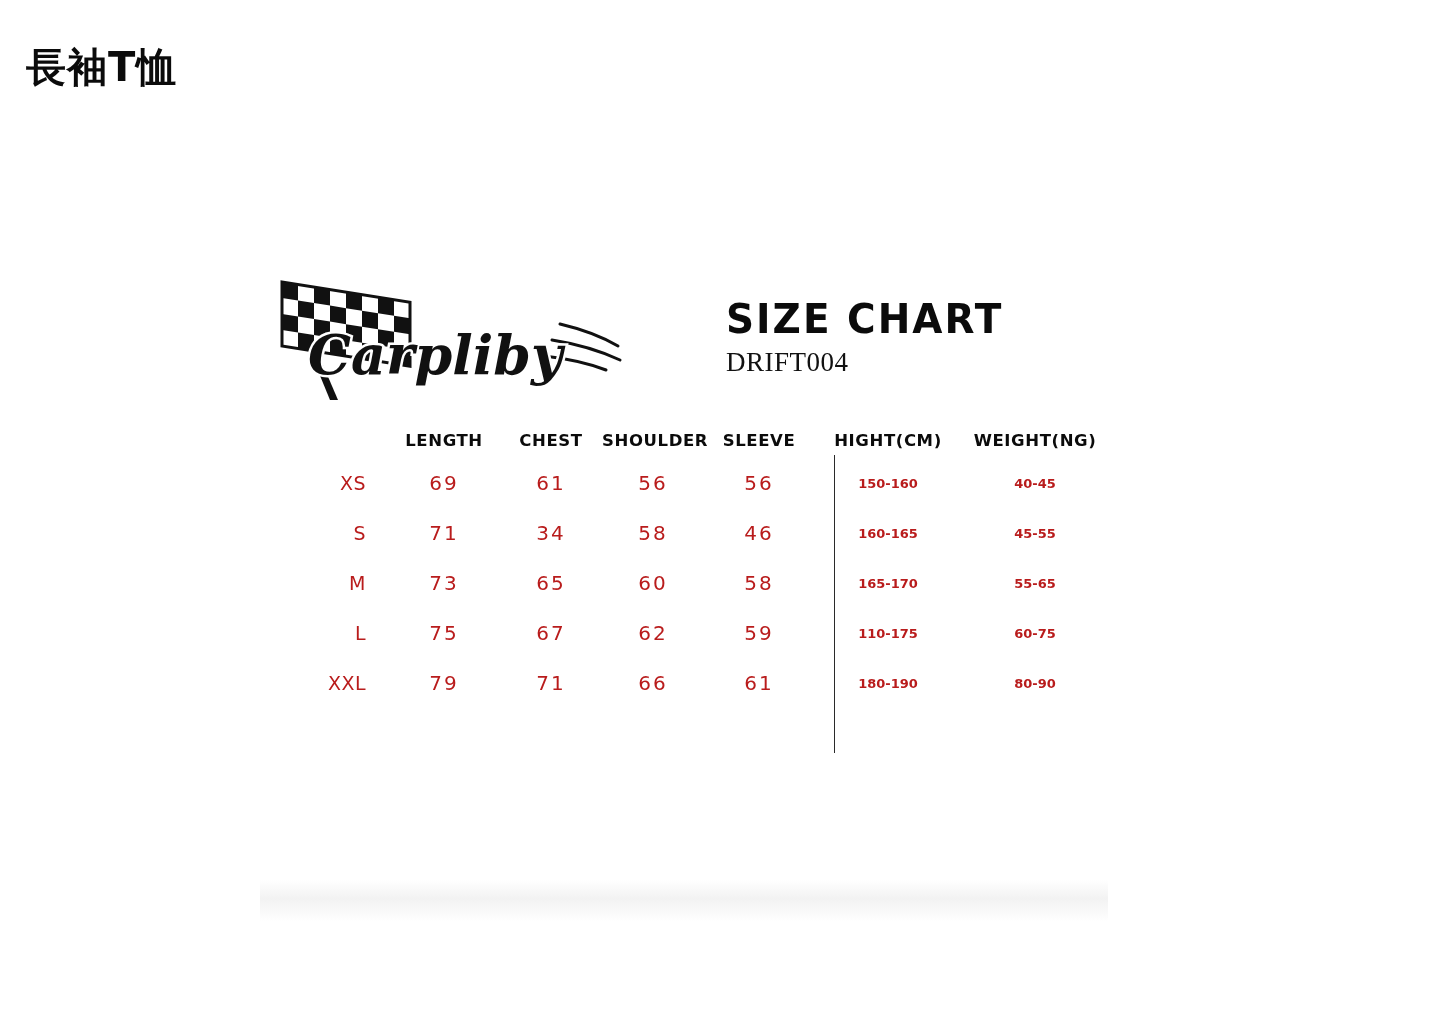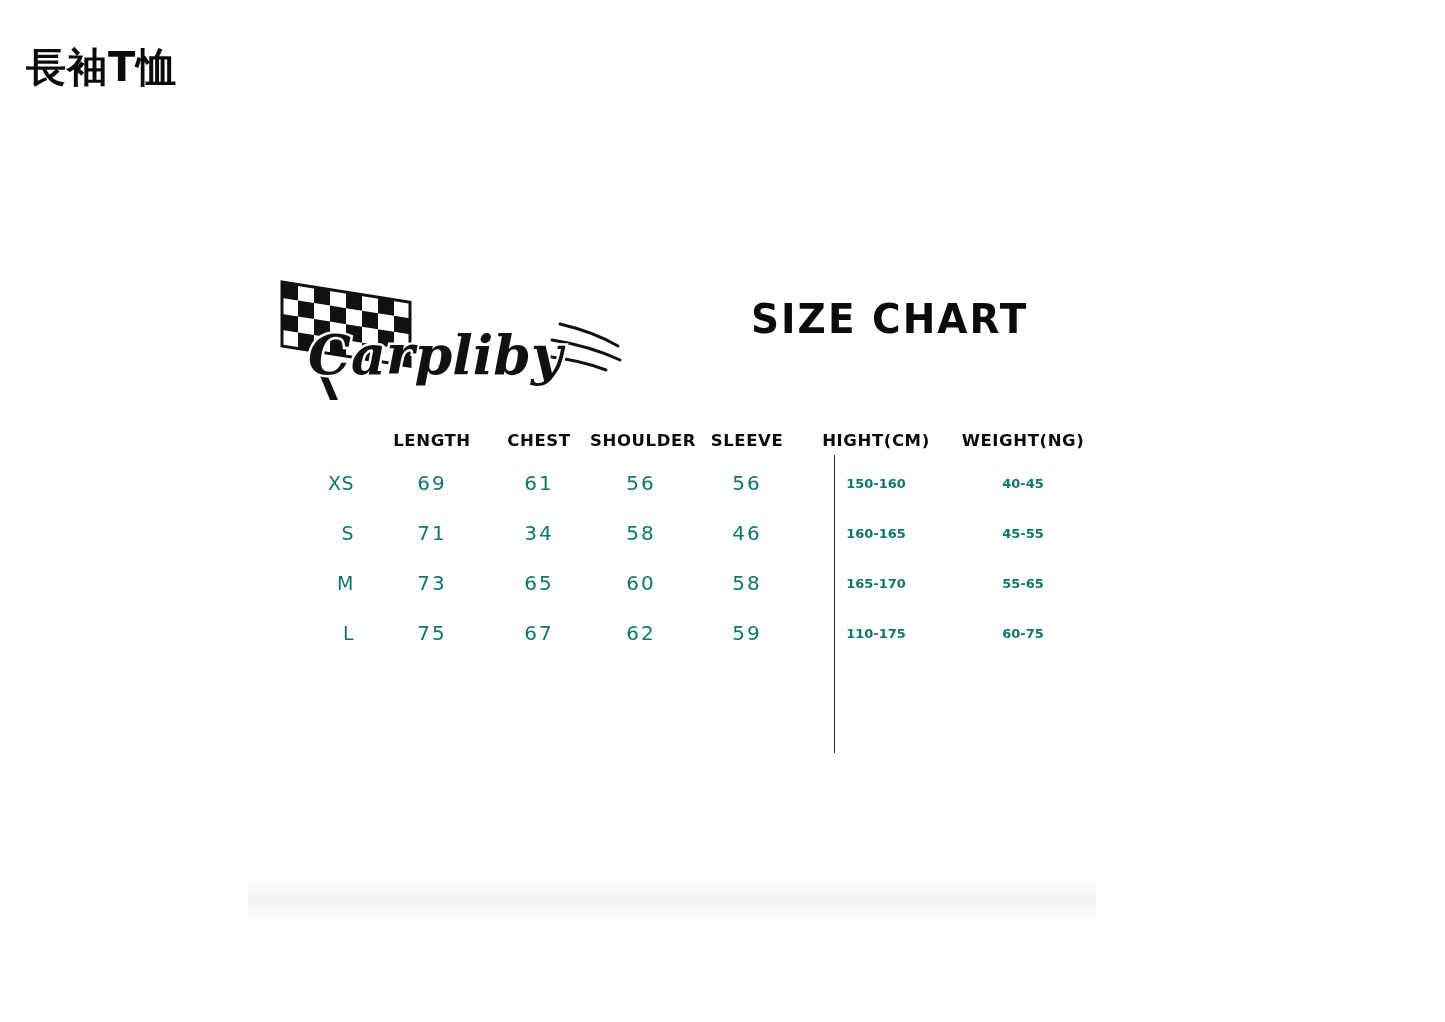--- a/index.html
+++ b/index.html
@@ -44,21 +44,21 @@
     left: 12px;
     top: 10px;
     width: 390px;
     height: 130px;
   }
   .brand svg { display: block; }
 
   
   .title-block {
     position: absolute;
-    left: 503px;
+    left: 478px;
     top: 36px;
     width: 340px;
   }
   .size-chart-title {
     font-family: "DejaVu Sans", sans-serif;
     font-size: 39px;
     font-weight: 700;
     letter-spacing: 2px;
     line-height: 1;
     color: #0b0b0b;
@@ -71,21 +71,21 @@
     font-family: "Liberation Serif", serif;
     font-size: 27px;
     letter-spacing: 0.5px;
     color: #111111;
     white-space: nowrap;
   }
 
   
   .table-wrap {
     position: absolute;
-    left: 0;
+    left: 12px;
     top: 160px;
     width: 848px;
   }
   table.size-table {
     border-collapse: collapse;
     width: 848px;
     table-layout: fixed;
   }
   table.size-table th,
   table.size-table td {
@@ -113,21 +113,21 @@
     white-space: nowrap;
   }
   thead th.blank { font-size: 0; }
 
   tbody td {
     height: 50px;
     vertical-align: middle;
     text-align: center;
     font-family: "DejaVu Sans", sans-serif;
     font-size: 20px;
-    color: #0f766e;
+    color: #b91c1c;
     letter-spacing: 2px;
     white-space: nowrap;
   }
   tbody td.size-label {
     font-size: 19px;
     letter-spacing: 0.5px;
     text-align: right;
     padding-right: 22px;
   }
   tbody td.range {
@@ -196,20 +196,21 @@
         <path d="M292 68 q38 6 68 20"></path>
         <path d="M284 84 q36 4 62 14"></path>
       </g>
 
       <text x="48" y="102" font-family="'DejaVu Serif', serif" font-size="54" font-style="italic" font-weight="700" fill="#111" stroke="#ffffff" stroke-width="5" paint-order="stroke">Carpliby</text>
     </svg>
   </div>
 
   <div class="title-block">
     <div class="size-chart-title">SIZE CHART</div>
+    <div class="model-code">DRIFT004</div>
   </div>
 
   <div class="table-wrap">
     <div class="bottom-band"></div>
     <table class="size-table">
       <colgroup>
         <col class="c-size">
         <col class="c-len">
         <col class="c-chest">
         <col class="c-shd">
@@ -258,18 +259,27 @@
         </tr>
         <tr>
           <td class="size-label">L</td>
           <td>75</td>
           <td>67</td>
           <td>62</td>
           <td>59</td>
           <td class="range">110-175</td>
           <td class="range">60-75</td>
         </tr>
+        <tr>
+          <td class="size-label">XXL</td>
+          <td>79</td>
+          <td>71</td>
+          <td>66</td>
+          <td>61</td>
+          <td class="range">180-190</td>
+          <td class="range">80-90</td>
+        </tr>
       </tbody>
     </table>
   </div>
 
   <div class="divider"></div>
 </div>
 
 </body></html>

